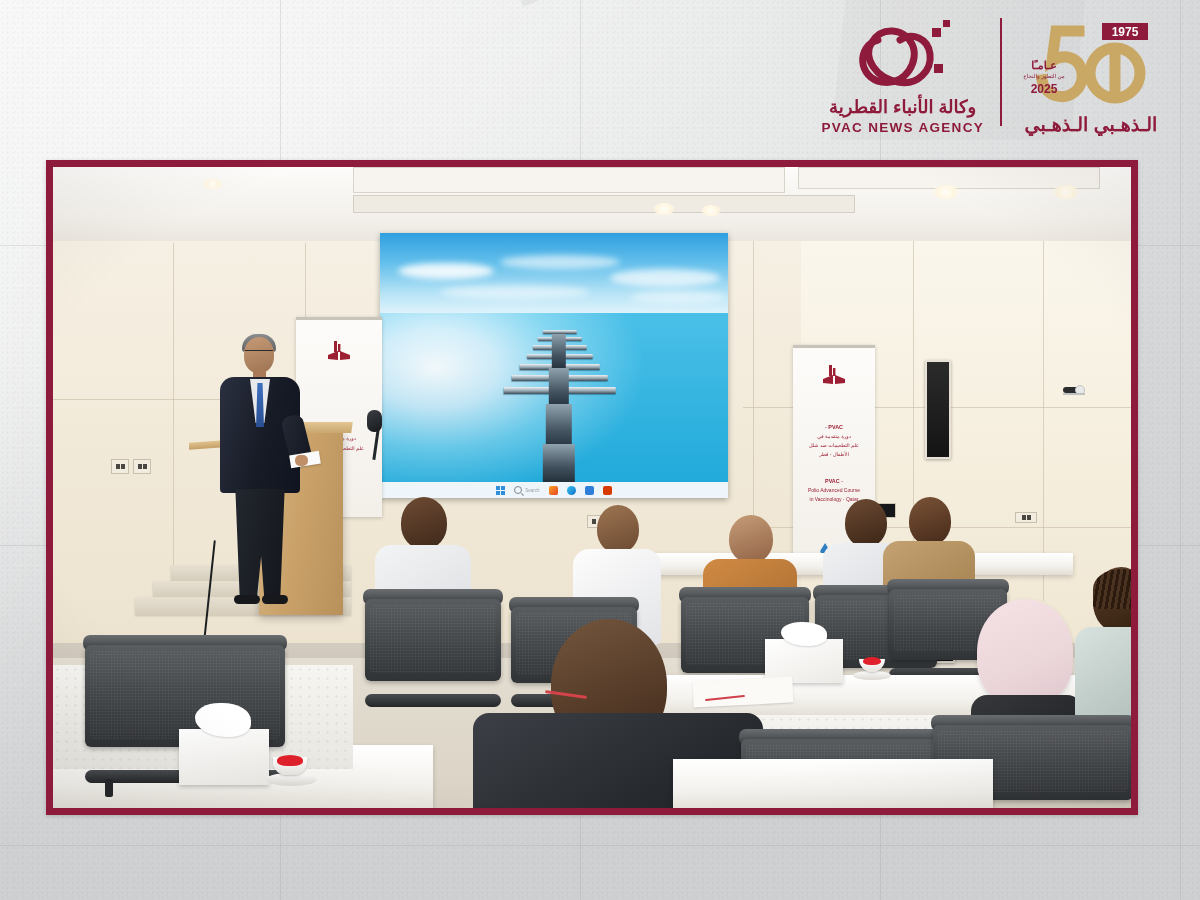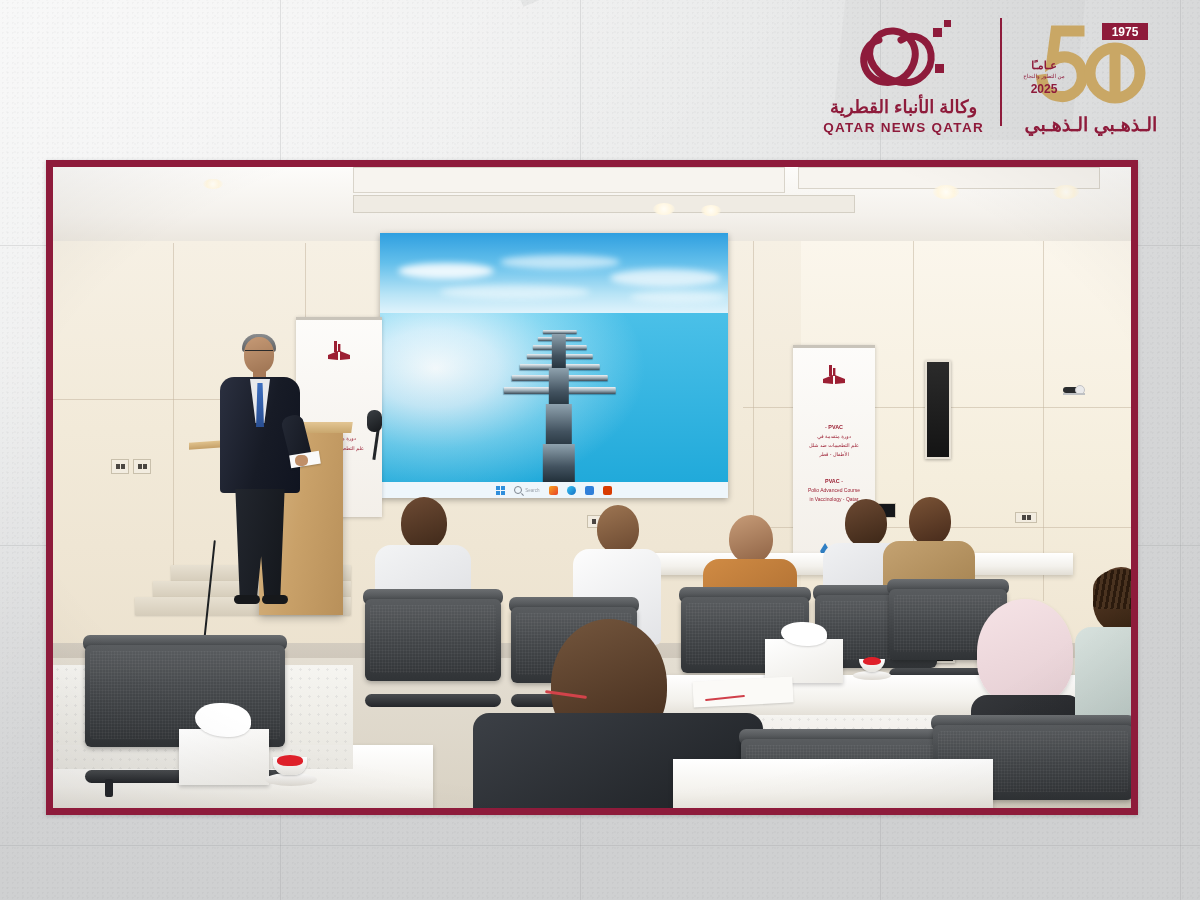--- a/index.html
+++ b/index.html
@@ -217,21 +217,21 @@
       <svg class="qna-mark" viewBox="0 0 110 84">
         <g fill="none" stroke="#8e1b3b" stroke-width="7" stroke-linecap="round">
           <path d="M30 24 C8 30 10 62 34 66 C58 70 72 44 64 28 C56 12 34 10 24 26
                    C14 42 28 62 50 66 C70 70 84 54 82 38 C80 22 64 16 52 24"></path>
         </g>
         <rect x="84" y="12" width="9" height="9" fill="#8e1b3b"></rect>
         <rect x="95" y="4" width="7" height="7" fill="#8e1b3b"></rect>
         <rect x="86" y="48" width="9" height="9" fill="#8e1b3b"></rect>
       </svg>
       <div class="qna-ar">وكالة الأنباء القطرية</div>
-      <div class="qna-en">QATAR NEWS QATAR</div>
+      <div class="qna-en">PVAC NEWS AGENCY</div>
     </div>
 
     <div class="vrule"></div>
 
     <div class="jub">
       <div class="jub-mark">
         <svg viewBox="0 0 150 96" width="150" height="96">
           <g fill="none" stroke="#c9a765" stroke-width="11">
             <path d="M63 14 H40 L36 44 C48 36 64 40 66 56 C68 72 54 82 41 79 C32 77 27 70 26 63" stroke-linecap="square"></path>
             <circle cx="99" cy="56" r="25"></circle>

